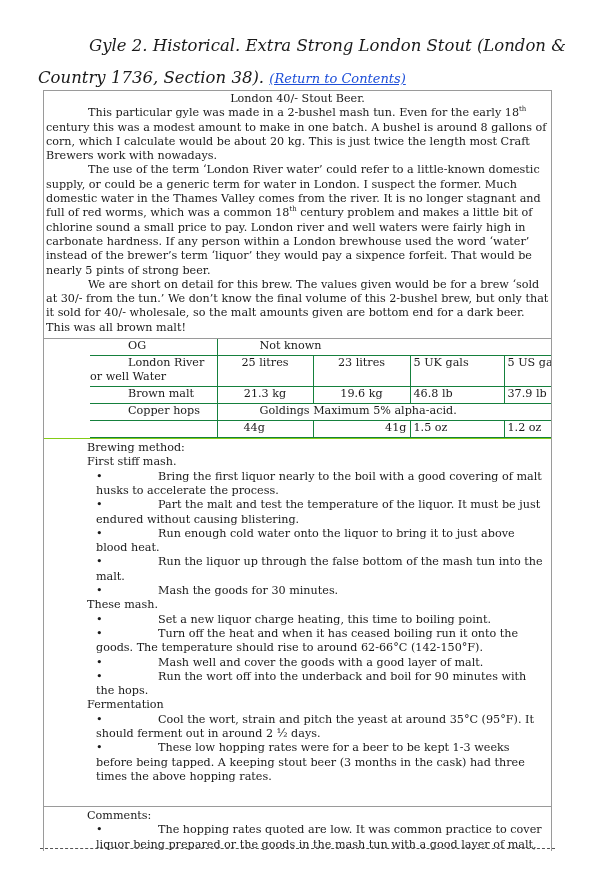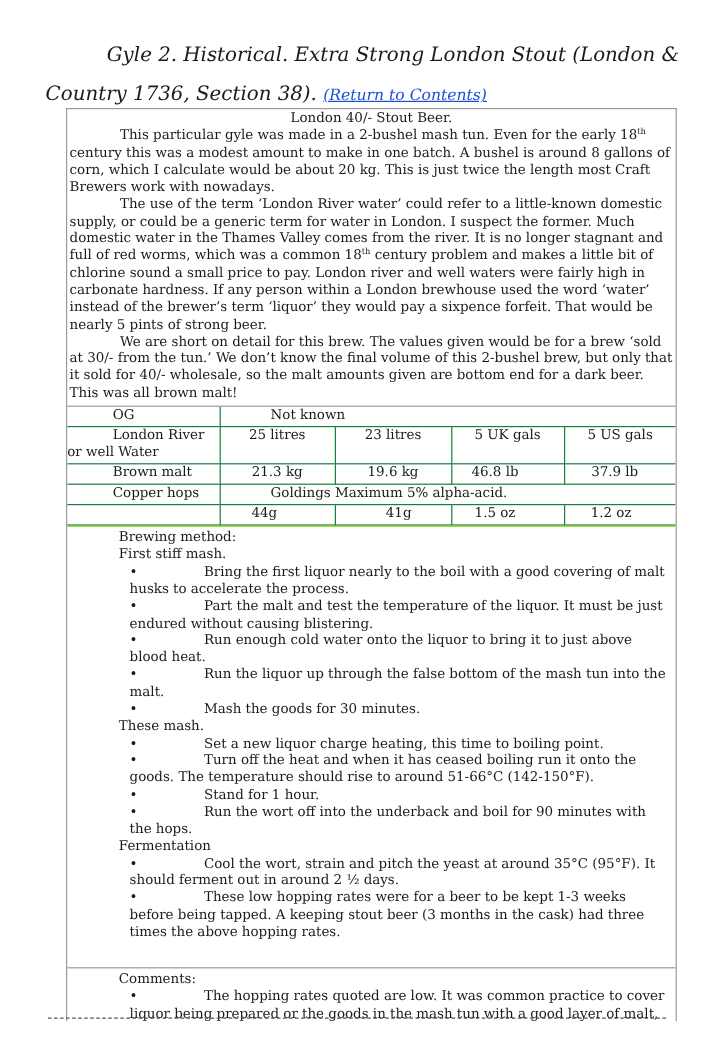--- a/index.html
+++ b/index.html
@@ -12,38 +12,38 @@
     position: absolute; left: 38px; top: 30px; width: 540px;
     font-family: "DejaVu Serif", serif; font-style: italic;
     font-size: 16.5px; line-height: 32px; color: #1a1a1a;
   }
   .heading .l1 { display: block; padding-left: 51px; }
   .heading .l2 { display: block; }
   .heading a {
     color: #1d4ed8; text-decoration: underline; font-size: 13px;
   }
   .frame {
-    position: absolute; left: 55px; top: 90px; width: 507px;
+    position: absolute; left: 43px; top: 90px; width: 507px;
     border: 1px solid #9a9a9a; border-bottom: none;
     height: 760px; overflow: hidden;
     font-family: "DejaVu Serif", serif; font-size: 11.2px; line-height: 14.3px;
   }
   .intro { padding: 1px 2px 3px 2px; border-bottom: 1px solid #9a9a9a; }
   .intro .title { text-align: center; }
   .intro p { margin: 0; text-indent: 42px; text-align: left; }
   sup { font-size: 7px; line-height: 0; vertical-align: super; }
-  table { border-collapse: collapse; width: 100%; table-layout: fixed; }
+  table { border-collapse: collapse; width: 100%; table-layout: fixed; margin-left: 46px; }
   td { border: 1px solid #15803d; padding: 0 3px; vertical-align: top; height: 16px; line-height: 14.3px; }
   tr td:first-child { border-left: none; }
   tr td:last-child { border-right: none; }
   tr:first-child td { border-top: none; }
   td.lab { padding-left: 38px; }
   td.lab2 { padding-left: 0; text-indent: 38px; }
   td.c { text-align: center; }
-  td.r { text-align: center; }
+  td.r { text-align: left; }
   td.in { padding-left: 42px; }
   .method { padding: 2px 4px 22px 43px; border-top: 1px solid #84cc16; }
   .method .bul { padding-left: 9px; position: relative; }
   .method .bul .dot { display: inline-block; width: 62px; }
   .comments { padding: 2px 4px 0 43px; border-top: 1px solid #9a9a9a; }
   .comments .bul { padding-left: 9px; }
   .comments .bul .dot { display: inline-block; width: 62px; }
   .pagecut {
     position: absolute; left: 40px; top: 848px; width: 515px; height: 0;
     border-top: 1px dashed #555;
@@ -92,40 +92,40 @@
       <td class="r" style="padding-right:24px">46.8 lb</td>
       <td class="r" style="padding-right:12px">37.9 lb</td>
     </tr>
     <tr>
       <td class="lab">Copper hops</td>
       <td colspan="4" class="in">Goldings Maximum 5% alpha-acid.</td>
     </tr>
     <tr>
       <td></td>
       <td class="c" style="text-align:left;padding-left:26px">44g</td>
-      <td class="c" style="text-align:left;padding-left:42px">41g</td>
+      <td class="c" style="text-align:right;padding-left:20px">41g</td>
       <td class="r" style="padding-right:24px">1.5 oz</td>
       <td class="r" style="padding-right:18px">1.2 oz</td>
     </tr>
   </tbody>
     </table>
 
   <div class="method">
     <div>Brewing method:</div>
     <div>First stiff mash.</div>
     <div class="bul"><span class="dot">•</span><span>Bring the first liquor nearly to the boil with a good covering of malt husks to accelerate the process.</span></div>
     <div class="bul"><span class="dot">•</span><span>Part the malt and test the temperature of the liquor. It must be just endured without causing blistering.</span></div>
     <div class="bul"><span class="dot">•</span><span>Run enough cold water onto the liquor to bring it to just above blood heat.</span></div>
     <div class="bul"><span class="dot">•</span><span>Run the liquor up through the false bottom of the mash tun into the malt.</span></div>
     <div class="bul"><span class="dot">•</span><span>Mash the goods for 30 minutes.</span></div>
 
     <div>These mash.</div>
     <div class="bul"><span class="dot">•</span><span>Set a new liquor charge heating, this time to boiling point.</span></div>
-    <div class="bul"><span class="dot">•</span><span>Turn off the heat and when it has ceased boiling run it onto the goods. The temperature should rise to around 51-66°C (142-150°F).</span></div>
-    <div class="bul"><span class="dot">•</span><span>Stand for 1 hour.</span></div>
+    <div class="bul"><span class="dot">•</span><span>Turn off the heat and when it has ceased boiling run it onto the goods. The temperature should rise to around 62-66°C (142-150°F).</span></div>
+    <div class="bul"><span class="dot">•</span><span>Mash well and cover the goods with a good layer of malt.</span></div>
     <div class="bul"><span class="dot">•</span><span>Run the wort off into the underback and boil for 90 minutes with the hops.</span></div>
 
     <div>Fermentation</div>
     <div class="bul"><span class="dot">•</span><span>Cool the wort, strain and pitch the yeast at around 35°C (95°F). It should ferment out in around 2 ½  days.</span></div>
     <div class="bul"><span class="dot">•</span><span>These low hopping rates were for a beer to be kept 1-3 weeks before being tapped. A keeping stout beer (3 months in the cask) had three times the above hopping rates.</span></div>
   </div>
 
   <div class="comments">
     <div>Comments:</div>
     <div class="bul"><span class="dot">•</span><span>The hopping rates quoted are low. It was common practice to cover liquor being prepared or the goods in the mash tun with a good layer of malt,</span></div>

